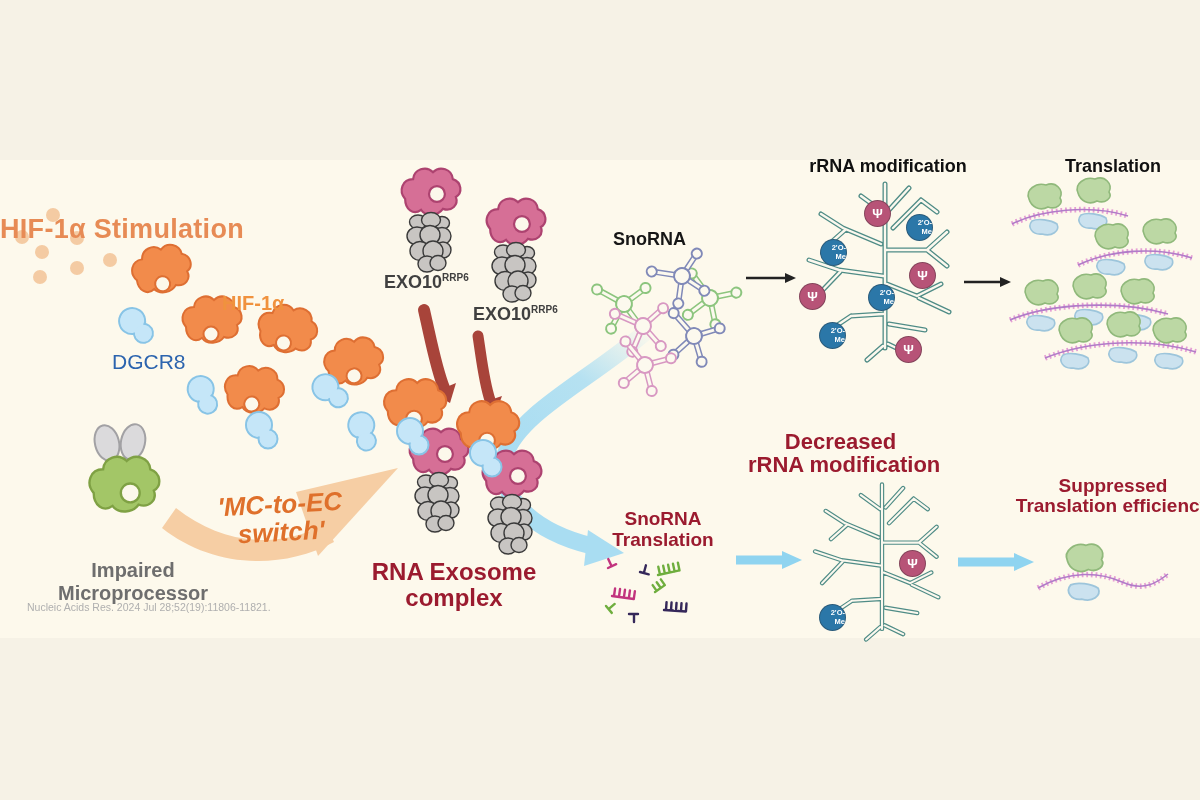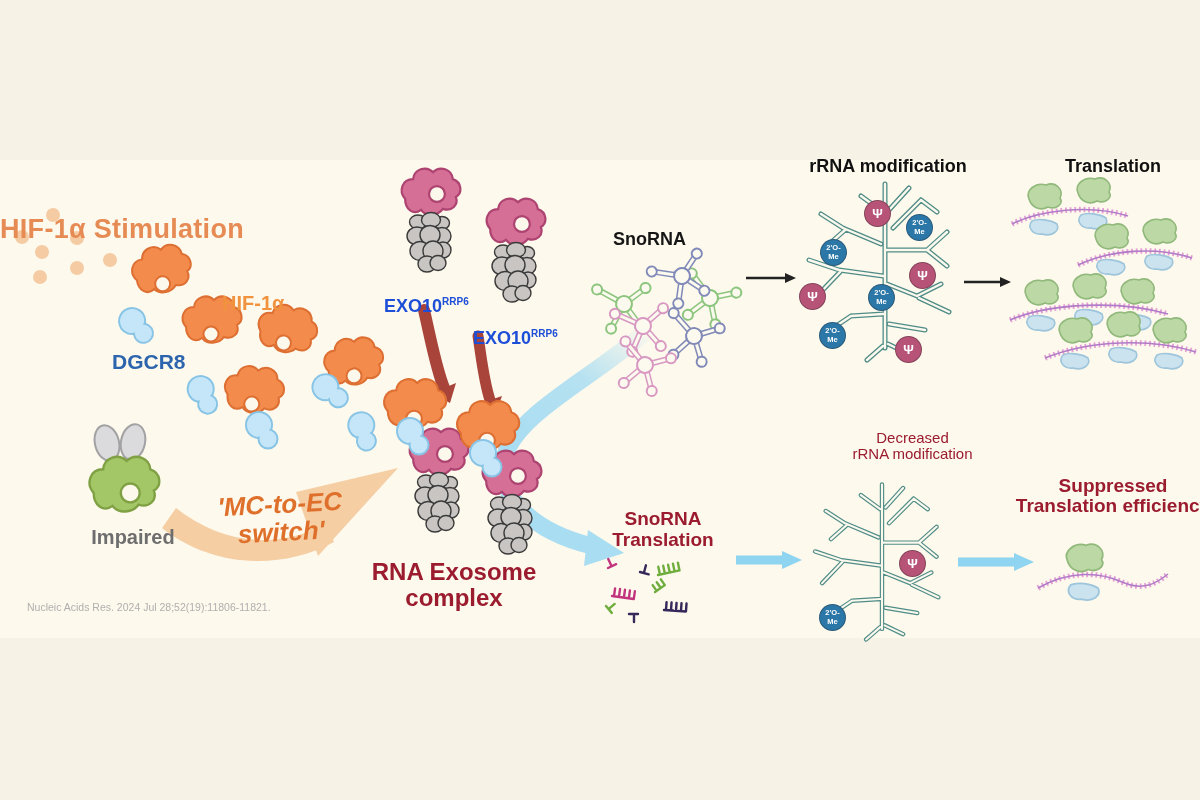--- a/index.html
+++ b/index.html
@@ -6,38 +6,38 @@
   body{font-family:"Liberation Sans", sans-serif; background:#f6f2e6;}
   .page{position:relative;width:1200px;height:800px;overflow:hidden;background:#f6f2e6;}
   .figure-band{position:absolute;left:0;top:160px;width:1200px;height:478px;background:#fdf9ec;}
   .art{position:absolute;left:0;top:0;z-index:2;}
   .txt{position:absolute;z-index:3;white-space:nowrap;}
   .center{text-align:center;white-space:normal;}
   .line{display:block;white-space:nowrap;}
 
   .t-title{left:0px;top:166px;font-size:27px;font-weight:bold;color:var(--orange_title);letter-spacing:.3px;margin-top:48px;}
   .t-hif1a{left:222px;top:292px;font-size:20px;font-weight:600;color:var(--orange_label);}
-  .t-dgcr8{left:112px;top:350px;font-size:21px;font-weight:bold;color:var(--blue_label);}
-  .t-exo{font-size:18px;font-weight:bold;color:#1d4ed8;margin-top:24px;}
+  .t-dgcr8{left:112px;top:350px;font-size:21px;font-weight:normal;color:var(--blue_label);}
+  .t-exo{font-size:18px;font-weight:bold;color:#404040;}
   .t-exo sup{font-size:10px;font-weight:bold;}
   .t-exo1{left:384px;top:272px;}
   .t-exo2{left:473px;top:304px;}
   .t-snorna{left:613px;top:229px;font-size:18px;font-weight:bold;color:#161616;}
   .t-rrnamod{left:798px;top:156px;width:180px;font-size:18px;font-weight:bold;color:#111;}
   .t-translation{left:1023px;top:156px;width:180px;font-size:18px;font-weight:bold;color:#111;}
   .t-mc{left:193px;top:490px;width:175px;font-size:26px;font-weight:bold;font-style:italic;color:var(--orange_switch);line-height:1.08;transform:rotate(-3deg);}
-  .t-impaired{left:23px;top:526px;width:220px;font-size:20px;font-weight:600;color:#6e6e6e;line-height:1.16;}
+  .t-impaired{left:23px;top:559px;width:220px;font-size:20px;font-weight:600;color:#6e6e6e;line-height:1.16;}
   .t-citation{left:27px;top:601px;font-size:10.5px;color:#afafaf;}
   .t-exosome{left:368px;top:559px;width:172px;font-size:24px;font-weight:bold;color:var(--maroon);line-height:1.1;}
   .t-snodeg{left:588px;top:509px;width:150px;font-size:19px;font-weight:bold;color:var(--maroon);line-height:1.08;}
-  .t-decreased{left:820px;top:430px;width:185px;font-size:15px;font-weight:normal;color:var(--maroon);line-height:1.05;}
+  .t-decreased{left:748px;top:430px;width:185px;font-size:22px;font-weight:bold;color:var(--maroon);line-height:1.05;}
   .t-suppressed{left:1008px;top:476px;width:210px;font-size:19px;font-weight:bold;color:var(--maroon);line-height:1.05;}
 
   .badge{position:absolute;z-index:3;width:27px;height:27px;border-radius:50%;display:flex;flex-direction:column;align-items:center;justify-content:center;color:#fff;font-weight:bold;border:1px solid rgba(40,40,40,.35);box-sizing:border-box;}
-  .badge-ome{background:var(--badge_blue);font-size:7.5px;line-height:1.1;}
+  .badge-ome{background:var(--badge_blue);font-size:7.5px;line-height:1.1;align-items:flex-end;}
   .badge-psi{background:var(--badge_pink);font-size:13px;line-height:1;}
 </style>
 </head>
 <body>
 
 <div class="page">
   <div class="figure-band"></div>
 
   <svg class="art" width="1200" height="800" viewBox="0 0 1200 800">
     <defs>
@@ -271,20 +271,21 @@
   <div class="txt t-rrnamod center">rRNA modification</div>
   <div class="txt t-translation center">Translation</div>
 
   <div class="txt t-mc center">
     <span class="line">'MC-to-EC</span>
     <span class="line">switch'</span>
   </div>
 
   <div class="txt t-impaired center">
     <span class="line">Impaired</span>
+    <span class="line">Microprocessor</span>
   </div>
 
   <div class="txt t-citation">Nucleic Acids Res. 2024 Jul 28;52(19):11806-11821.</div>
 
   <div class="txt t-exosome center">
     <span class="line">RNA Exosome</span>
     <span class="line">complex</span>
   </div>
 
   <div class="txt t-snodeg center">

